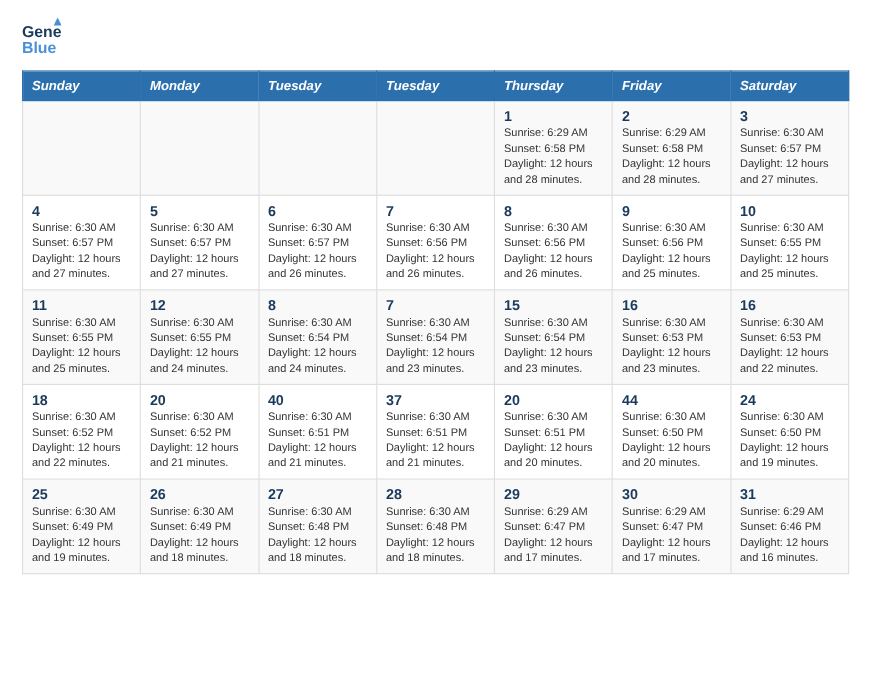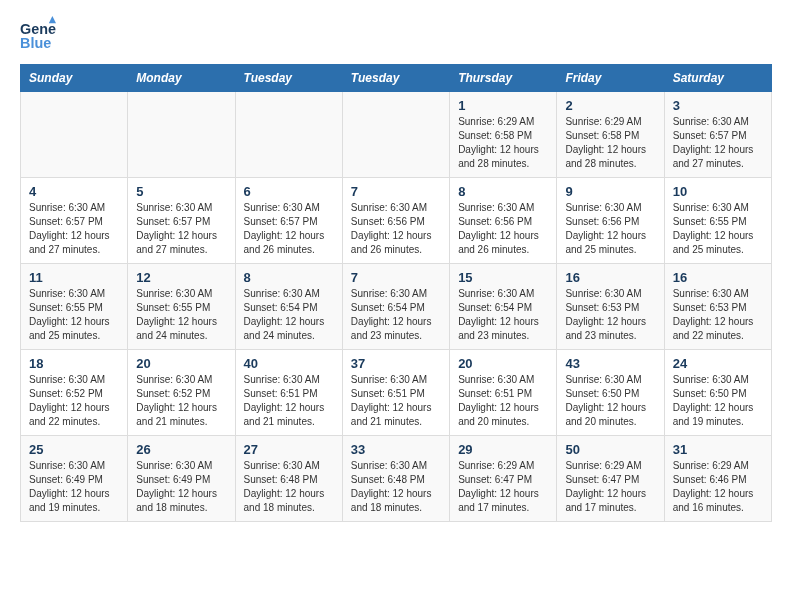--- a/index.html
+++ b/index.html
@@ -154,21 +154,21 @@
           </td>
           <td>
             <span class="day-num">37</span>
             <div class="day-info">Sunrise: 6:30 AM<br>Sunset: 6:51 PM<br>Daylight: 12 hours and 21 minutes.</div>
           </td>
           <td>
             <span class="day-num">20</span>
             <div class="day-info">Sunrise: 6:30 AM<br>Sunset: 6:51 PM<br>Daylight: 12 hours and 20 minutes.</div>
           </td>
           <td>
-            <span class="day-num">43</span>
+            <span class="day-num">44</span>
             <div class="day-info">Sunrise: 6:30 AM<br>Sunset: 6:50 PM<br>Daylight: 12 hours and 20 minutes.</div>
           </td>
           <td>
             <span class="day-num">24</span>
             <div class="day-info">Sunrise: 6:30 AM<br>Sunset: 6:50 PM<br>Daylight: 12 hours and 19 minutes.</div>
           </td>
         </tr>
         <tr>
           <td>
             <span class="day-num">25</span>
@@ -176,29 +176,29 @@
           </td>
           <td>
             <span class="day-num">26</span>
             <div class="day-info">Sunrise: 6:30 AM<br>Sunset: 6:49 PM<br>Daylight: 12 hours and 18 minutes.</div>
           </td>
           <td>
             <span class="day-num">27</span>
             <div class="day-info">Sunrise: 6:30 AM<br>Sunset: 6:48 PM<br>Daylight: 12 hours and 18 minutes.</div>
           </td>
           <td>
-            <span class="day-num">33</span>
+            <span class="day-num">28</span>
             <div class="day-info">Sunrise: 6:30 AM<br>Sunset: 6:48 PM<br>Daylight: 12 hours and 18 minutes.</div>
           </td>
           <td>
             <span class="day-num">29</span>
             <div class="day-info">Sunrise: 6:29 AM<br>Sunset: 6:47 PM<br>Daylight: 12 hours and 17 minutes.</div>
           </td>
           <td>
-            <span class="day-num">50</span>
+            <span class="day-num">30</span>
             <div class="day-info">Sunrise: 6:29 AM<br>Sunset: 6:47 PM<br>Daylight: 12 hours and 17 minutes.</div>
           </td>
           <td>
             <span class="day-num">31</span>
             <div class="day-info">Sunrise: 6:29 AM<br>Sunset: 6:46 PM<br>Daylight: 12 hours and 16 minutes.</div>
           </td>
         </tr>
       </tbody>
   </table>
 </div>

